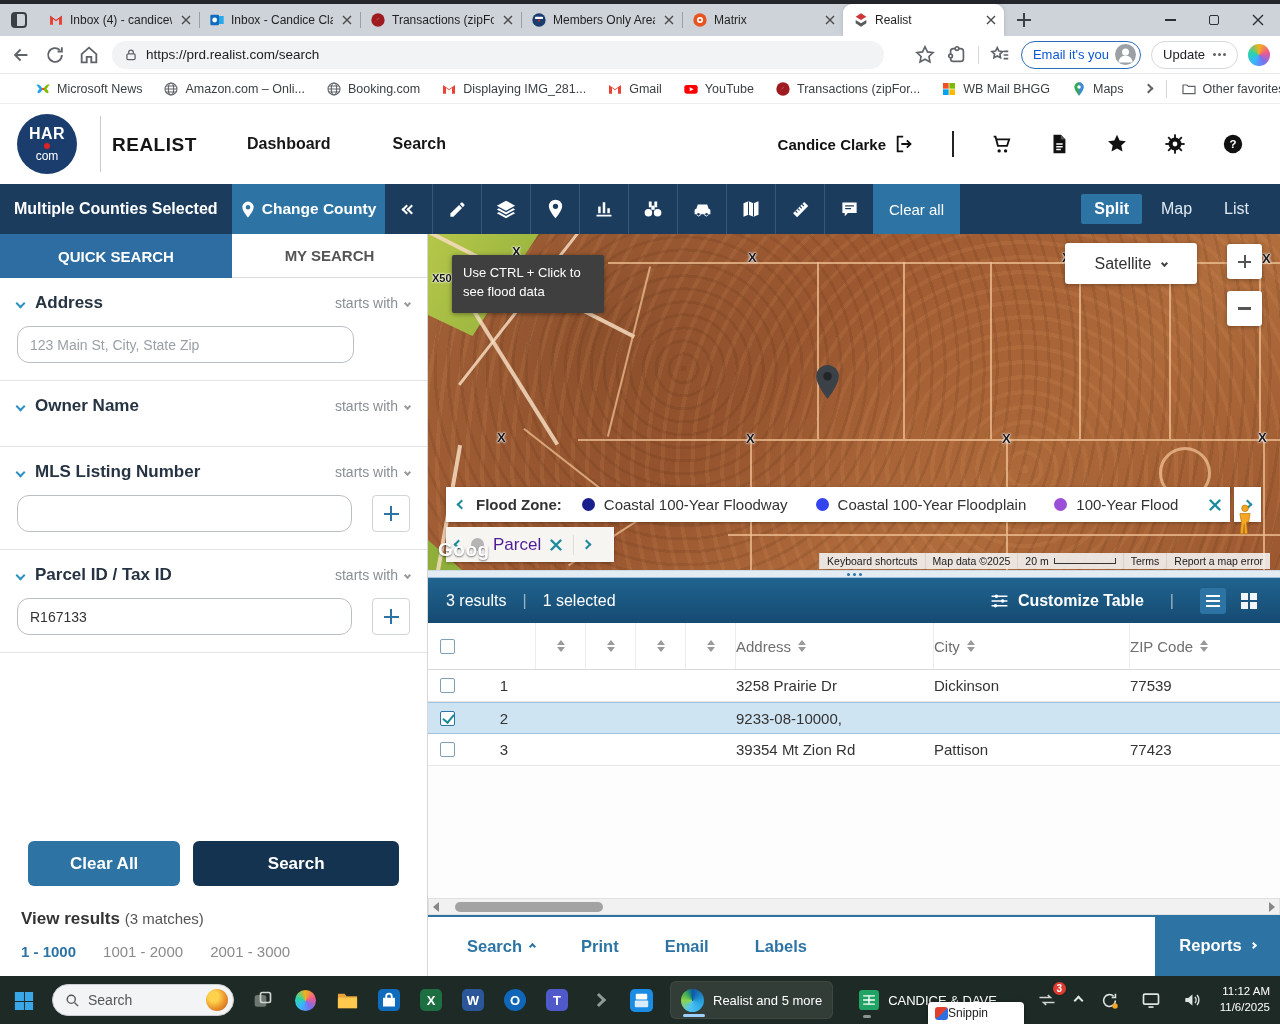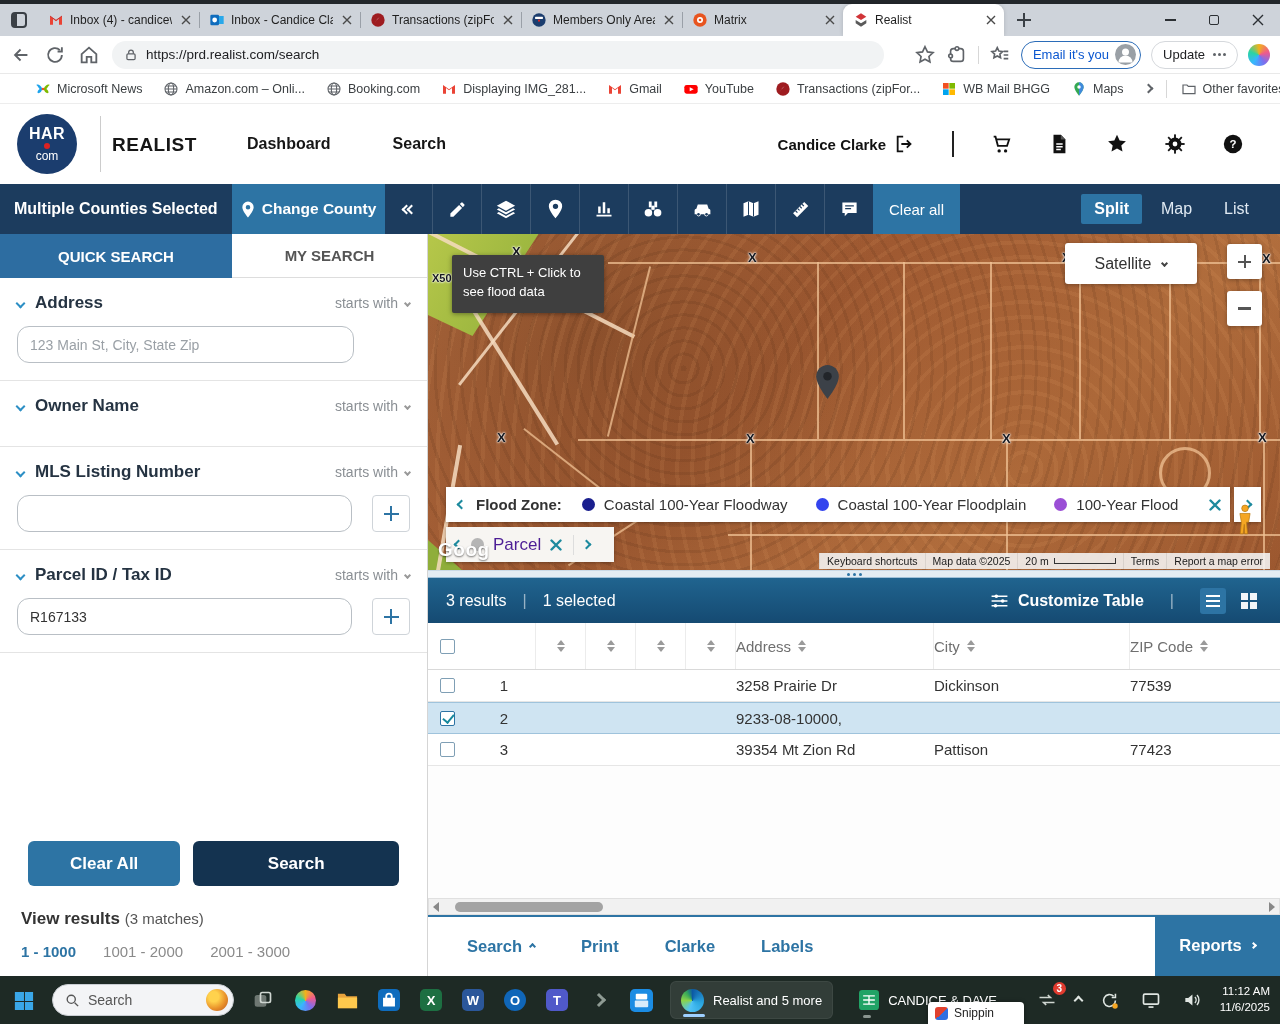--- a/index.html
+++ b/index.html
@@ -188,21 +188,21 @@
 .sq{border-radius:5px;display:flex;align-items:center;justify-content:center;color:#fff;font-weight:bold;font-size:13px;font-family:"Liberation Sans",sans-serif}
 .appbtn{height:38px;display:flex;align-items:center;gap:9px;padding:0 10px;border-radius:6px;font-size:13px;color:#fff;flex:0 0 auto;position:relative}
 .appbtn.active{background:rgba(255,255,255,.09);border:1px solid rgba(255,255,255,.06)}
 .appbtn.active::after{content:"";position:absolute;left:12px;bottom:1px;width:22px;height:3px;border-radius:2px;background:#9fd0ff}
 .appbtn.plain::after{content:"";position:absolute;left:14px;bottom:1px;width:8px;height:3px;border-radius:2px;background:#8a958f}
 .edge-ic{width:23px;height:23px;border-radius:50%;background:conic-gradient(#0c59a4,#2ba7e0 30%,#4fc3f7 55%,#8bd44a 75%,#35a65a 90%,#0c59a4)}
 .tb-right{margin-left:auto;display:flex;align-items:center;gap:15px}
 .badgewrap{position:relative}
 .badge{position:absolute;top:-7px;right:-8px;min-width:17px;height:17px;border-radius:9px;background:#e03b2f;color:#fff;font-size:10px;display:flex;align-items:center;justify-content:center;border:2px solid #1e2a25;font-weight:bold}
 .clock{text-align:right;font-size:11.5px;line-height:1.35;color:#fff;white-space:nowrap}
-.snipwin{position:absolute;left:928px;top:1002px;width:96px;height:22px;background:#fff;border-radius:4px 4px 0 0;display:flex;align-items:center;gap:6px;padding:0 7px;font-size:12px;color:#222;box-shadow:0 0 4px rgba(0,0,0,.4);z-index:5}
+.snipwin{position:absolute;left:928px;top:1002px;width:96px;height:22px;background:#fff;border-radius:4px 4px 0 0;display:flex;align-items:center;padding:0 7px;font-size:12px;color:#222;box-shadow:0 0 4px rgba(0,0,0,.4);z-index:5}
 .snip-ic{width:13px;height:13px;border-radius:3px;background:linear-gradient(135deg,#e0412f 50%,#2f6fe0 50%)}
 .xsvg{stroke:#1d8a9e;stroke-width:2.4;stroke-linecap:round}
 </style>
 </head>
 <body>
 
 <div class="screen">
 
   <div class="frame-top"></div>
   <div class="tabstrip">
@@ -978,21 +978,21 @@
     <span class="hs-thumb"></span>
     <span class="hs-arrow r"></span>
   </div>
 
   <div class="actionbar">
     <span class="act">
         <span>Search</span>
         <span class="chv up sm"></span>
       </span>
     <span class="act">Print</span>
-    <span class="act">Clarke</span>
+    <span class="act">Email</span>
     <span class="act">Labels</span>
     <div class="reportsbtn">
       <span>Reports</span>
       <span class="chv right sm"></span>
     </div>
   </div>
 
   <div class="taskbar">
     <span class="tb-ic">
         <svg width="23" height="23" viewBox="0 0 24 24">

